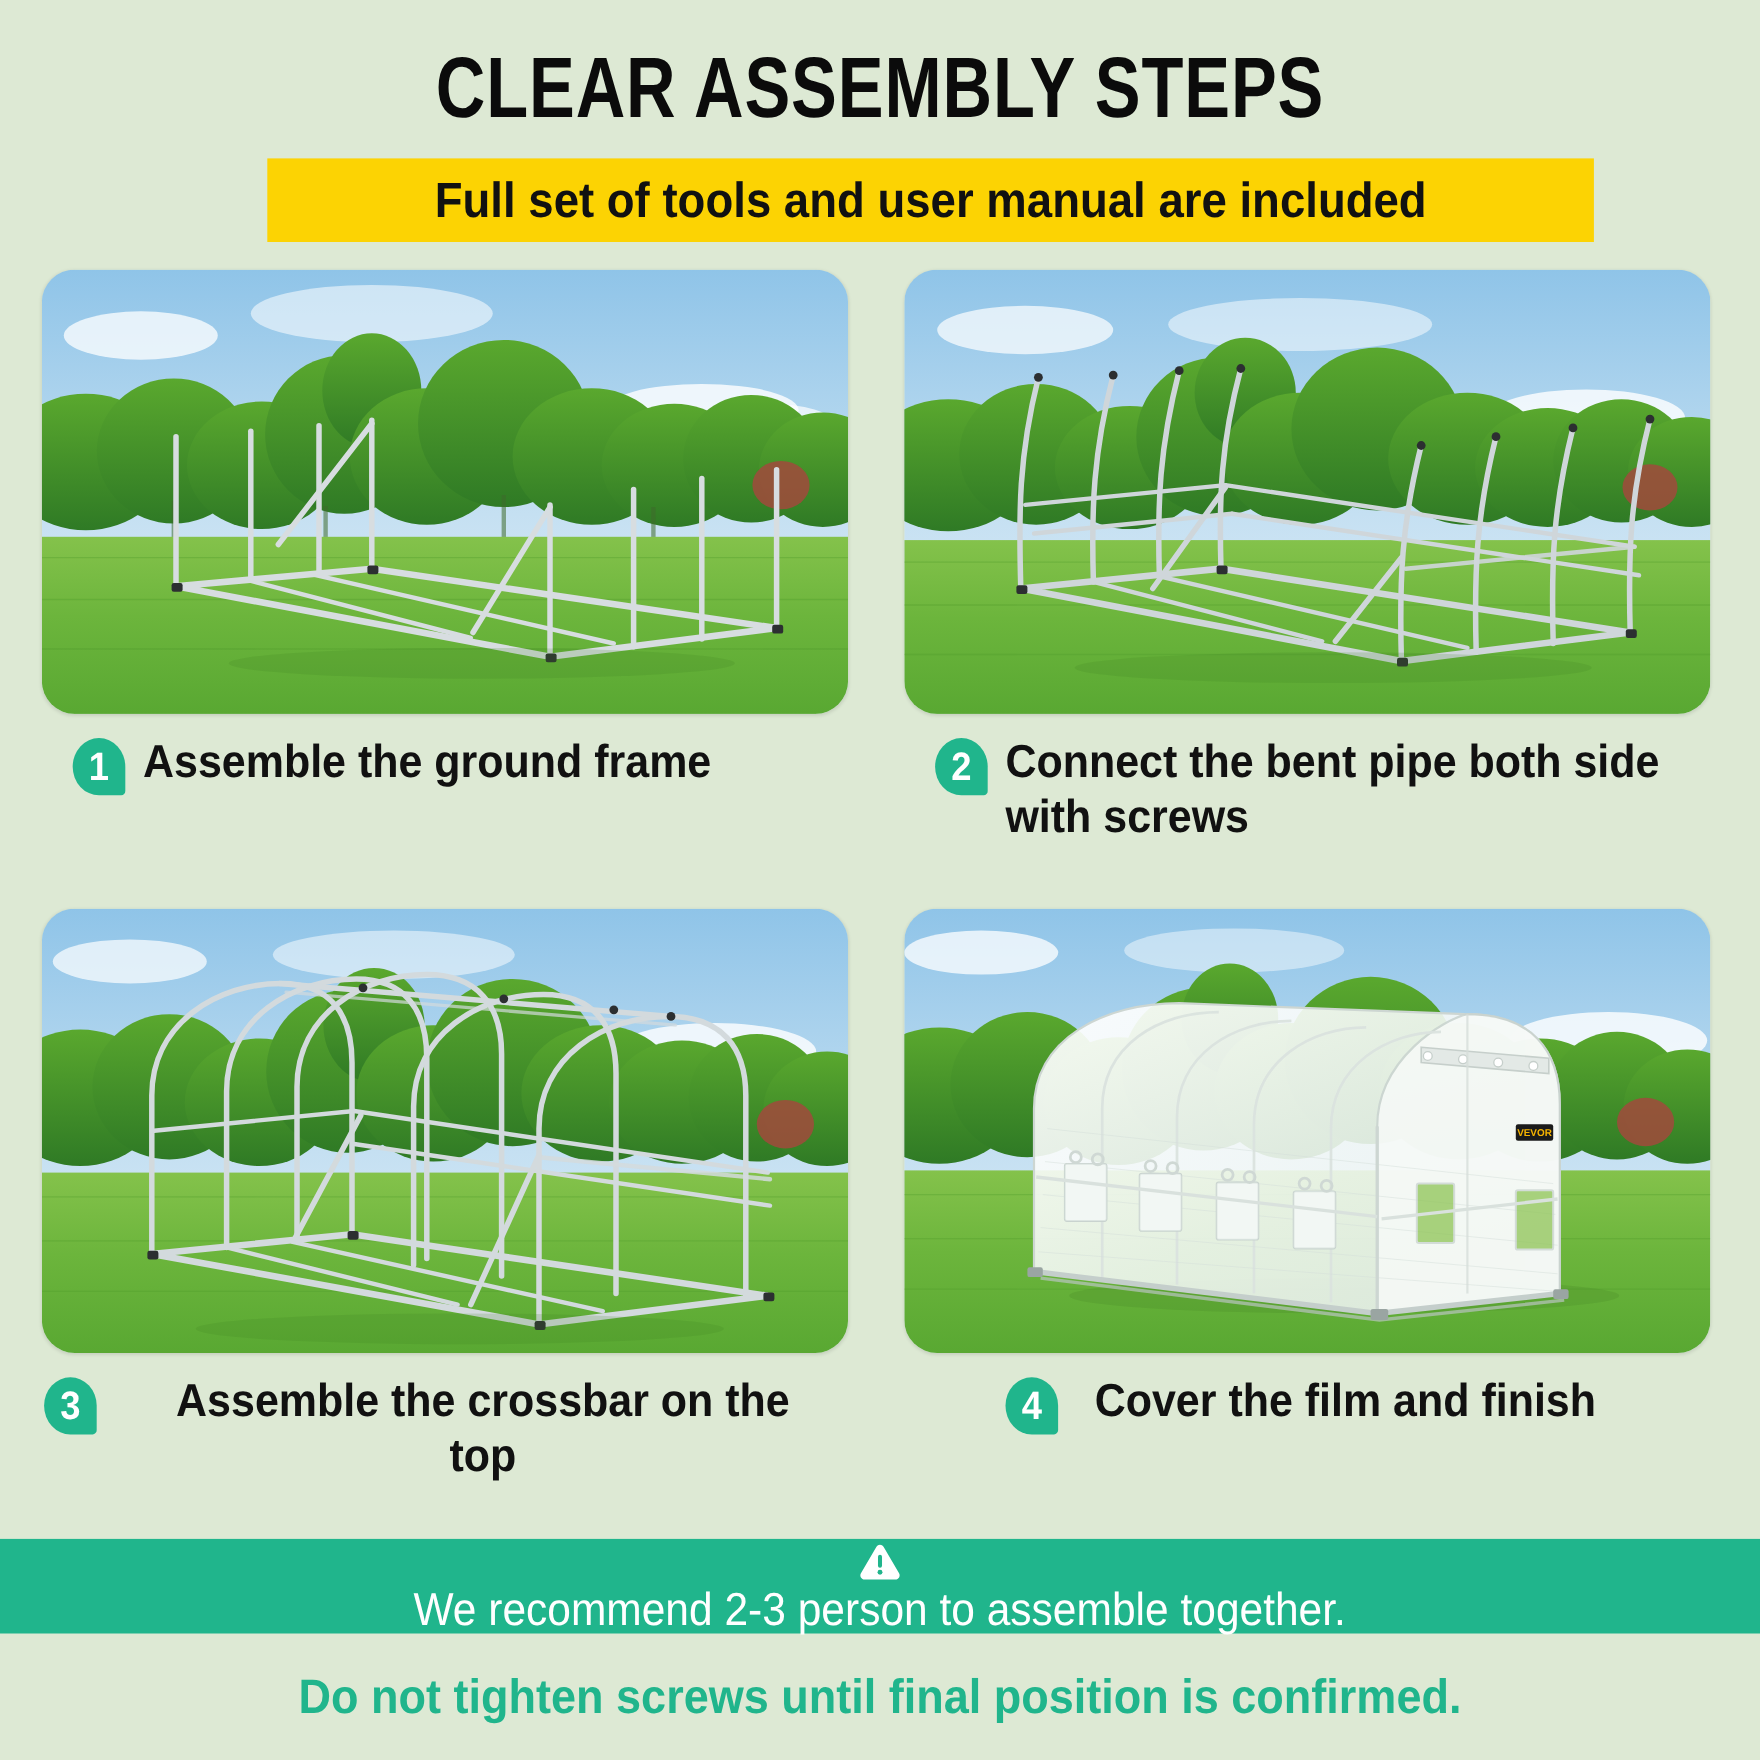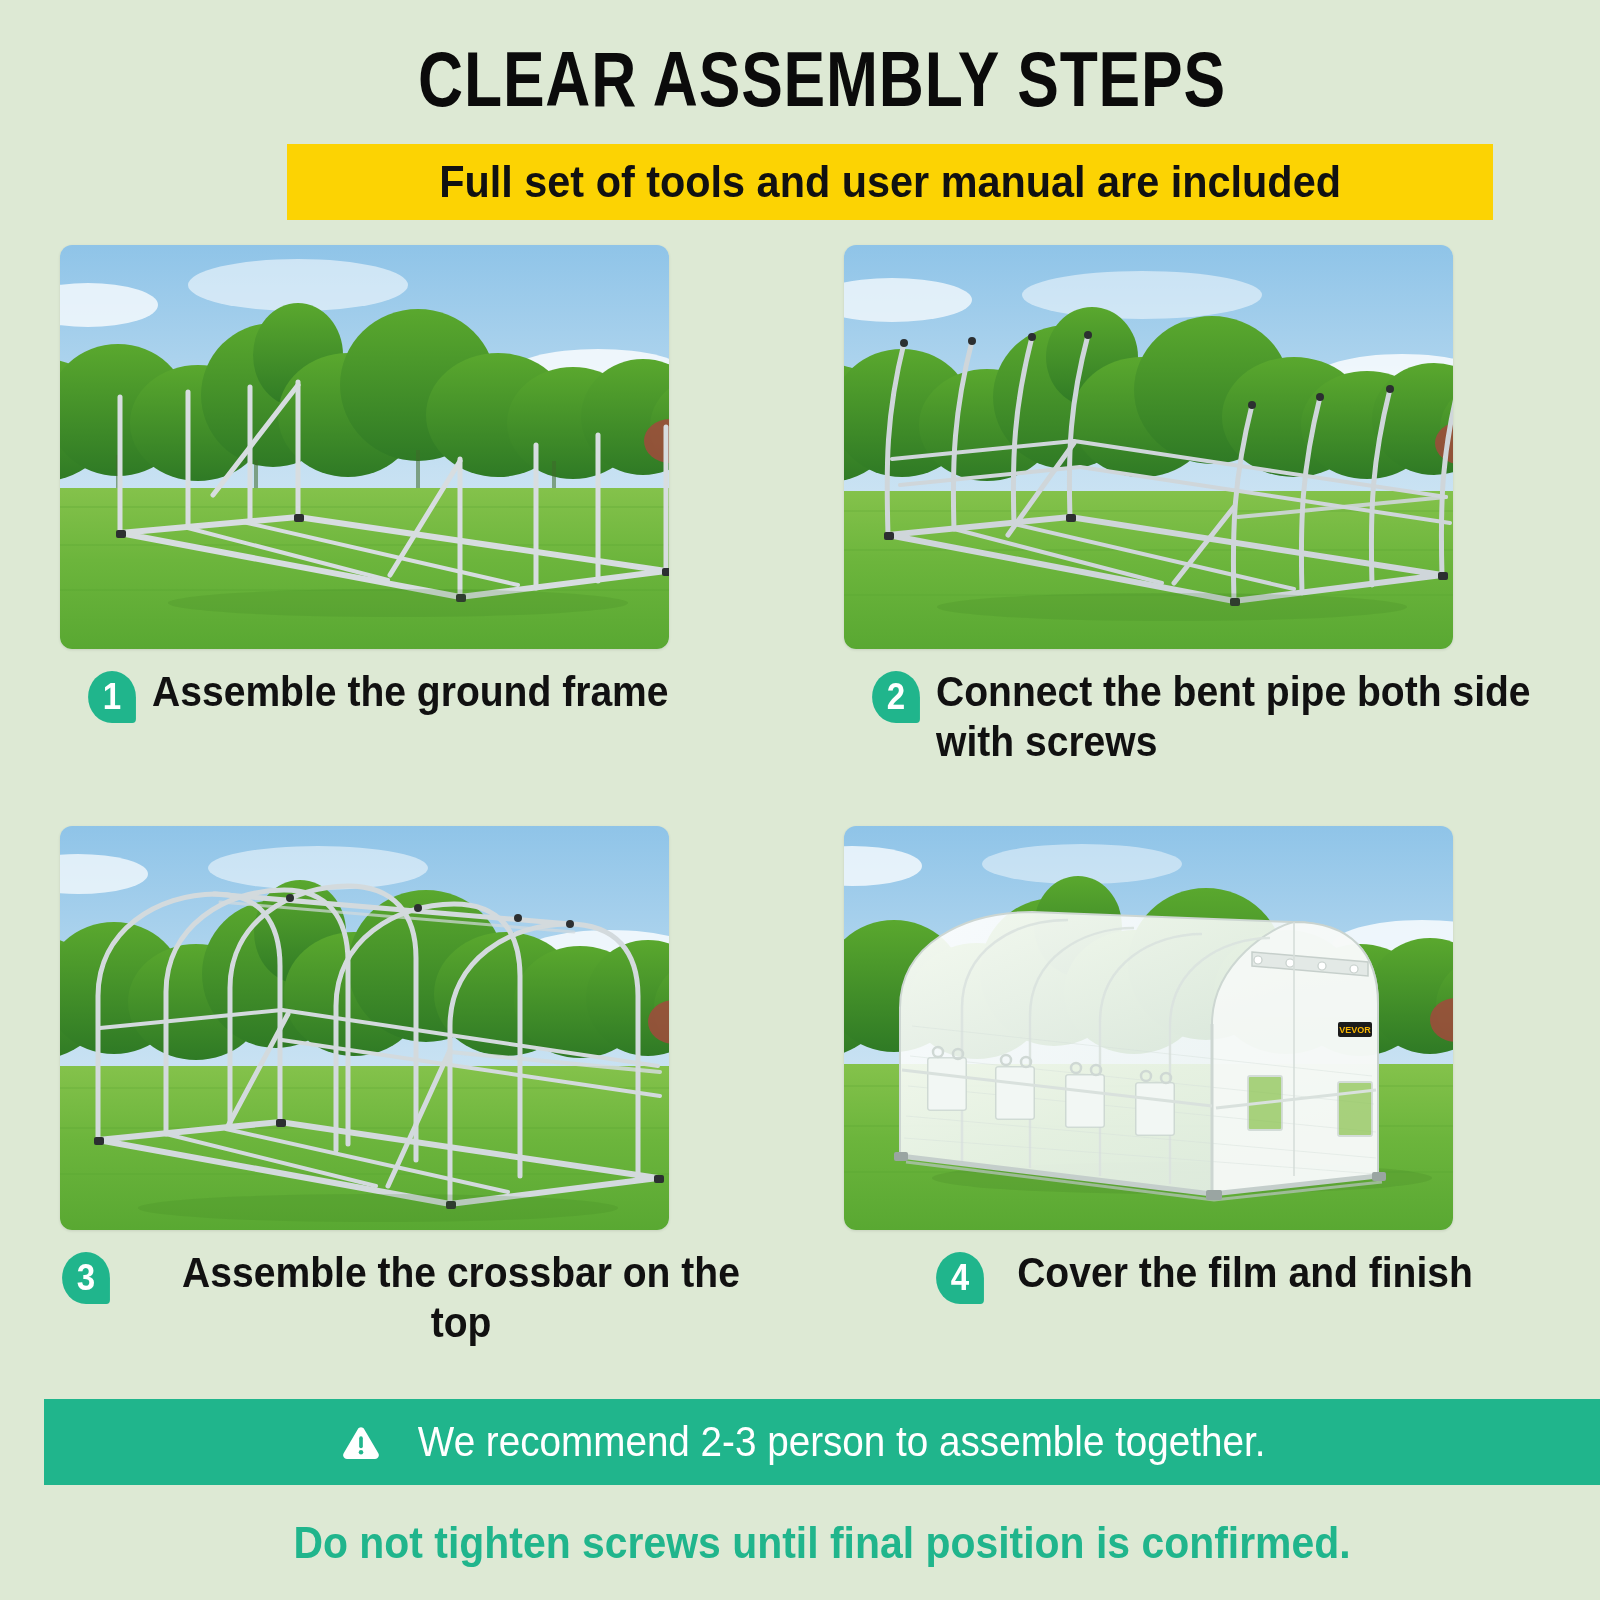--- a/index.html
+++ b/index.html
@@ -2,21 +2,21 @@
 <html><head>
 <meta charset="utf-8">
 <style>
   html,body{margin:0;padding:0;}
   body{
     width:1600px;height:1600px;
     background:#dde9d4;
     font-family:"Liberation Sans", sans-serif;
     overflow:hidden;position:relative;
   }
-  .page{position:absolute;inset:0;display:flex;flex-direction:column;margin-left:44px;}
+  .page{position:absolute;inset:0;display:flex;flex-direction:column;}
 
   
   .header{position:relative;height:245px;flex:none;}
   .title{
     position:absolute;left:0;right:0;top:38px;
     text-align:center;
     font-size:78px;line-height:82px;
     font-weight:bold;
     letter-spacing:1px;
     color:#0b0b0b;
@@ -40,22 +40,22 @@
     display:grid;
     grid-template-columns:740px 740px;
     grid-template-rows:1fr 1fr;
     column-gap:44px;
     row-gap:8px;
     justify-content:center;
     padding:0 0 0 0;
   }
   .cell{display:flex;flex-direction:column;align-items:stretch;}
   .photo{
-    width:609px;height:404px;
-    border-radius:12px;
+    width:733px;height:404px;
+    border-radius:30px;
     overflow:hidden;
     position:relative;
     flex:none;
     box-shadow:0 1px 3px rgba(0,0,0,.10);
   }
   .photo svg{display:block;width:100%;height:100%;}
 
   .caption{
     margin-top:18px;
     display:flex;align-items:flex-start;
@@ -83,20 +83,21 @@
   }
   .cap-text.ctr{transform-origin:center center;text-align:center;}
 
   
   .footer{flex:none;}
   .banner{
     height:86px;width:100%;
     background:#20b58c;
     display:flex;align-items:center;justify-content:center;
     gap:0;
+    flex-direction:column;
   }
   .banner-text{
     color:#fff;font-size:42px;line-height:46px;font-weight:normal;
     transform:scaleX(.92);white-space:nowrap;
   }
   .warn-icon{flex:none;width:40px;height:40px;display:block;margin-top:2px;}
   .footnote{
     height:115px;
     display:flex;align-items:center;justify-content:center;
     color:#20b58c;font-size:44px;font-weight:bold;

